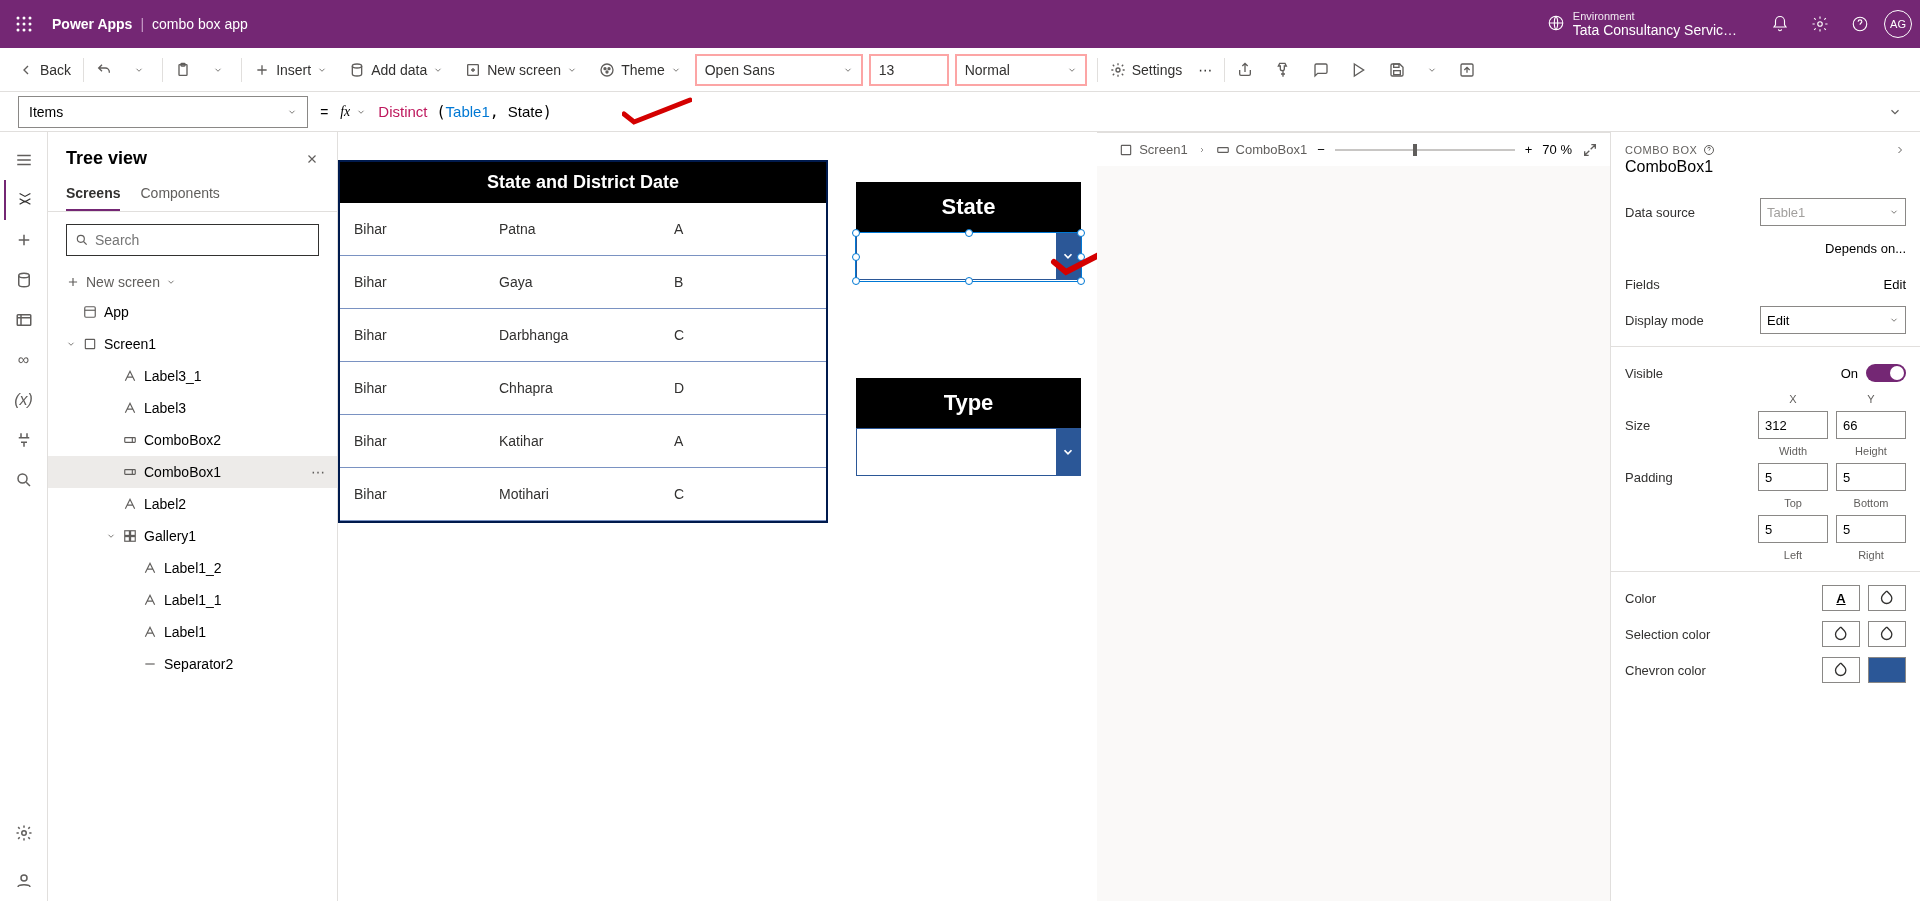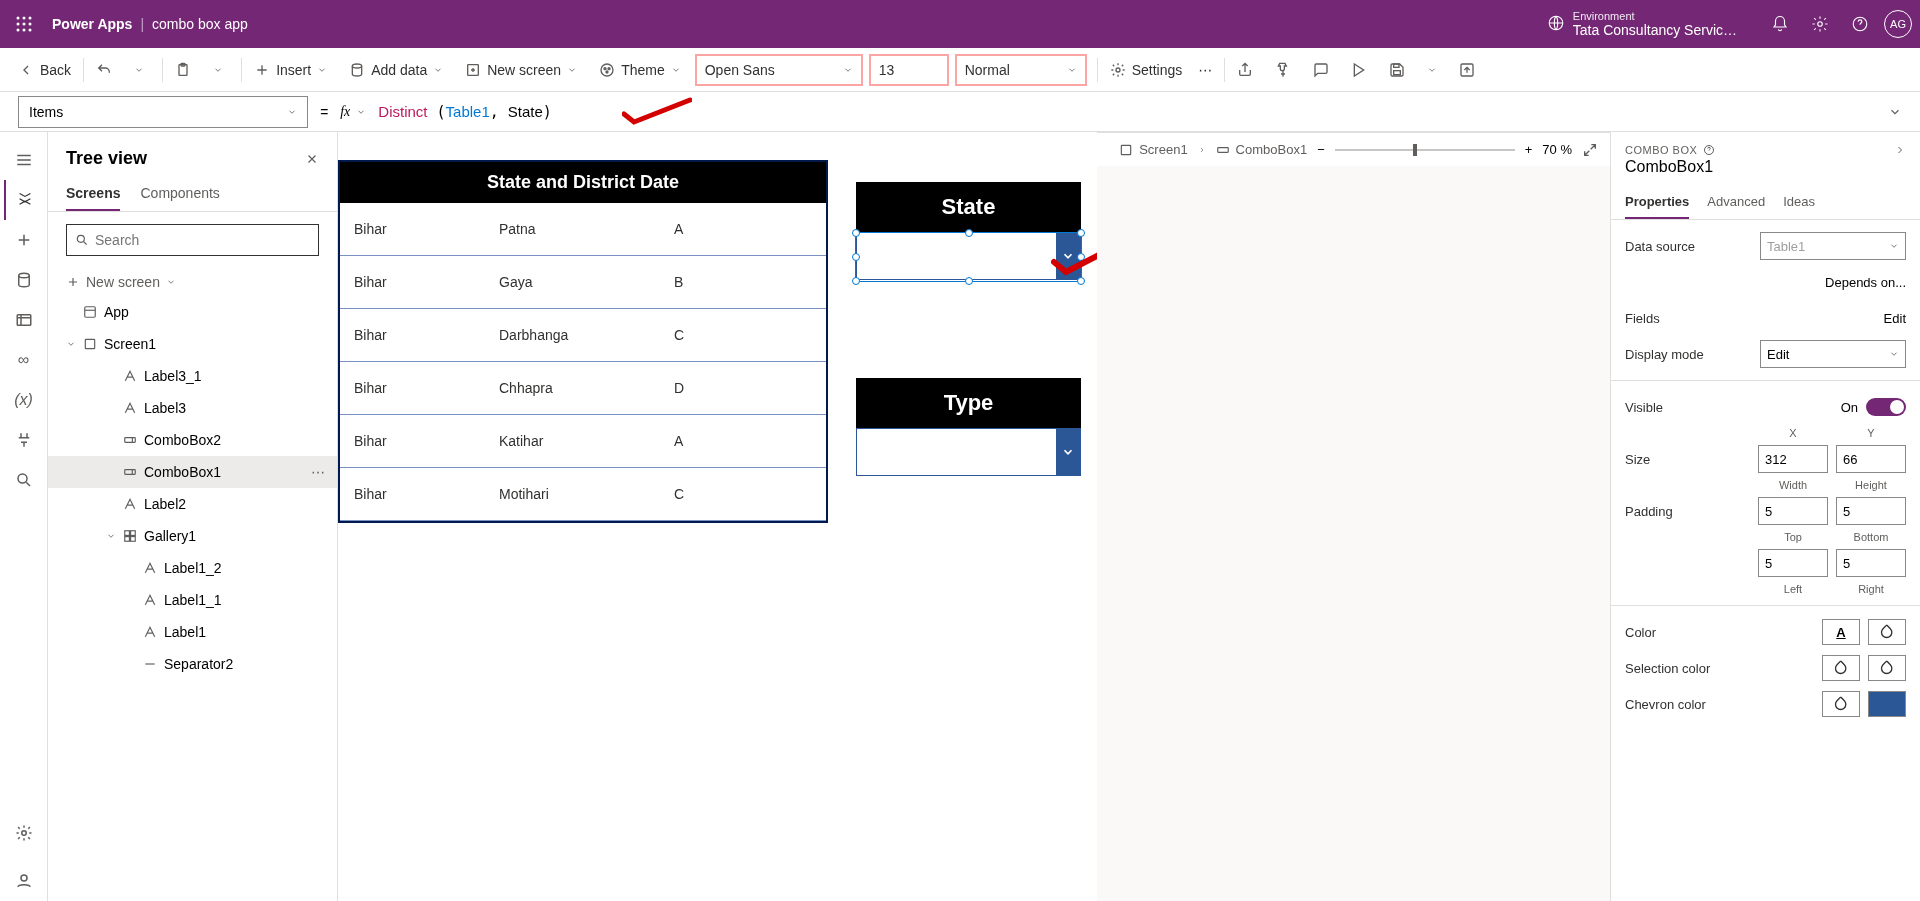--- a/index.html
+++ b/index.html
@@ -624,25 +624,20 @@
       <svg width="12" height="12" viewBox="0 0 24 24" fill="none" stroke="#605e5c" stroke-width="2">
           <circle cx="12" cy="12" r="9"></circle>
           <path d="M9.5 9a2.5 2.5 0 115 0c0 1.5-2.5 2-2.5 4M12 17h.01"></path>
         </svg>
       <div style="flex:1"></div>
       <svg width="12" height="12" viewBox="0 0 24 24" fill="none" stroke="#605e5c" stroke-width="2">
           <path d="M9 18l6-6-6-6"></path>
         </svg>
     </div>
     <div class="pp-name">ComboBox1</div>
-    <div class="pp-tabs">
-      <div class="pp-tab active">Properties</div>
-      <div class="pp-tab">Advanced</div>
-      <div class="pp-tab">Ideas</div>
-    </div>
     <div class="pp-body">
       <div class="pp-row">
         <span class="lbl">Data source</span>
         <div class="pp-input w1" style="color:#a19f9d">
           <span style="flex:1">Table1</span>
           <svg width="10" height="10" viewBox="0 0 24 24" fill="none" stroke="#605e5c" stroke-width="2">
               <path d="M6 9l6 6 6-6"></path>
             </svg>
         </div>
       </div>

